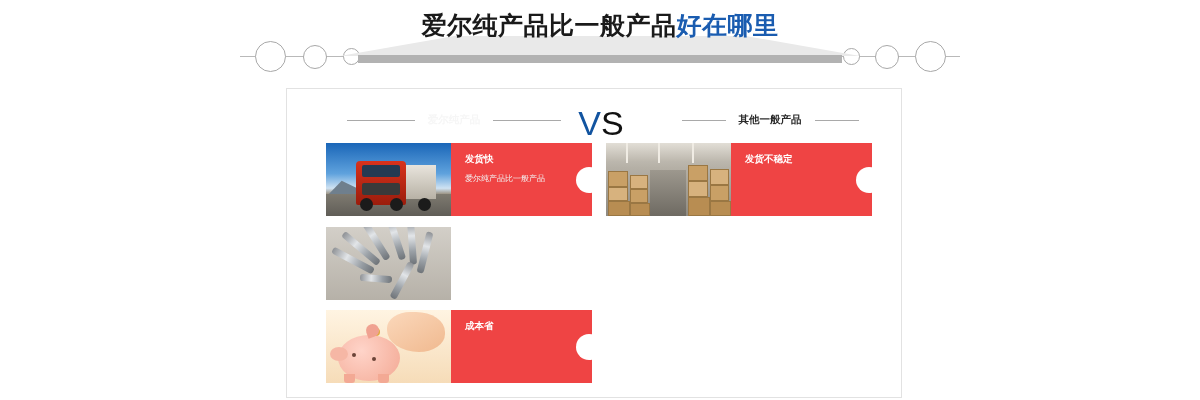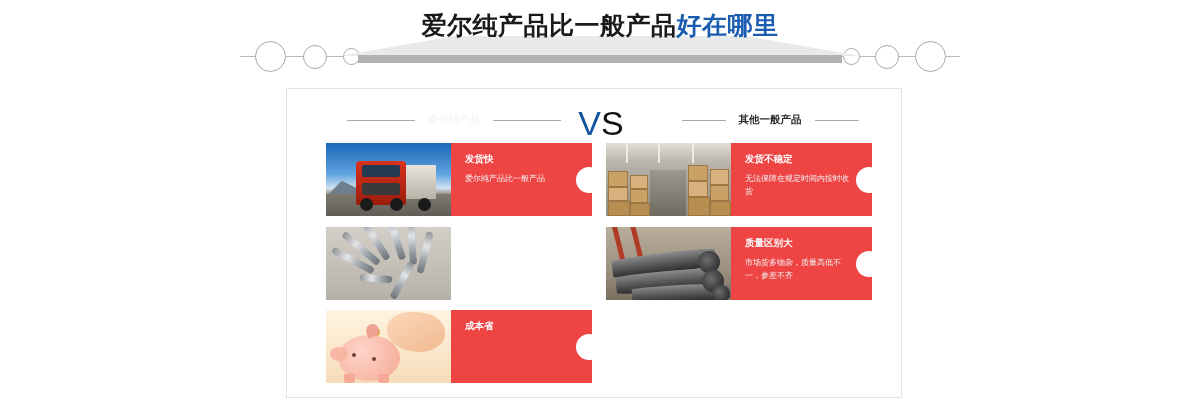--- a/index.html
+++ b/index.html
@@ -267,41 +267,20 @@
             <div class="box" style="left:82px; top:22px; width:20px; height:16px;"></div>
             <div class="box l" style="left:82px; top:38px; width:20px; height:16px;"></div>
             <div class="box d" style="left:82px; top:54px; width:22px; height:19px;"></div>
             <div class="box l" style="left:104px;top:26px; width:19px; height:16px;"></div>
             <div class="box" style="left:104px;top:42px; width:19px; height:16px;"></div>
             <div class="box d" style="left:104px;top:58px; width:21px; height:15px;"></div>
           </div>
         </div>
         <div class="card-body">
           <div class="card-title">发货不稳定</div>
-          <div class="card-desc">无法保障在规定时间内按时收货</div>
           <div class="notch"></div>
         </div>
       </div>
 
-      <div class="card r2">
-        <div class="card-img">
-          <div class="art">
-            <div class="pipe-bg"></div>
-            <div class="pipe-red" style="left:12px; top:-6px; height:60px;"></div>
-            <div class="pipe-red" style="left:30px; top:-4px; height:52px;"></div>
-            <div class="pipe" style="left:6px;  top:26px; width:104px; height:20px; transform:rotate(-7deg);"></div>
-            <div class="pipe" style="left:10px; top:44px; width:104px; height:20px; transform:rotate(-5deg);"></div>
-            <div class="pipe" style="left:26px; top:58px; width:98px;  height:17px; transform:rotate(-3deg);"></div>
-            <div class="pipe-end" style="left:92px; top:24px; width:22px; height:22px;"></div>
-            <div class="pipe-end" style="left:96px; top:43px; width:22px; height:22px;"></div>
-            <div class="pipe-end" style="left:106px;top:58px; width:18px; height:17px;"></div>
-          </div>
-        </div>
-        <div class="card-body">
-          <div class="card-title">质量区别大</div>
-          <div class="card-desc">市场货多物杂，质量高低不一，参差不齐</div>
-          <div class="notch"></div>
-        </div>
-      </div>
 
     </div>
   </div>
 </div>
 
 </body></html>

